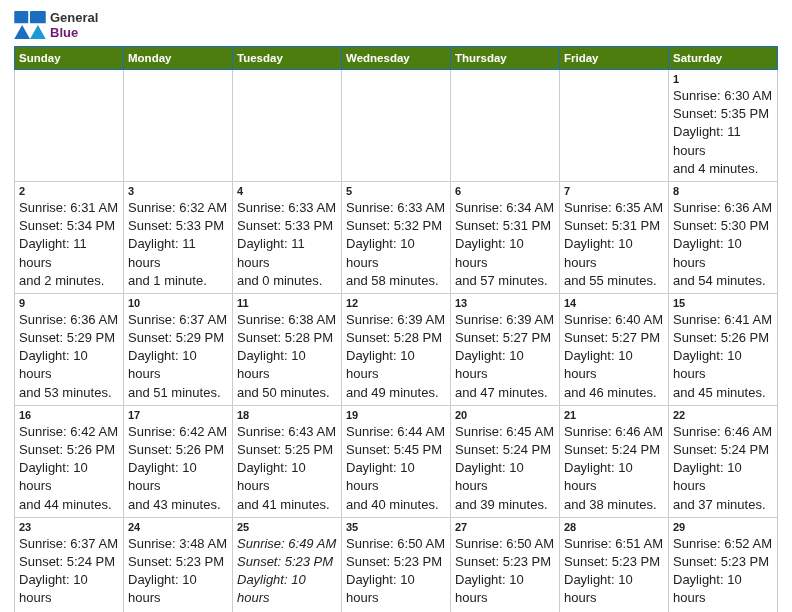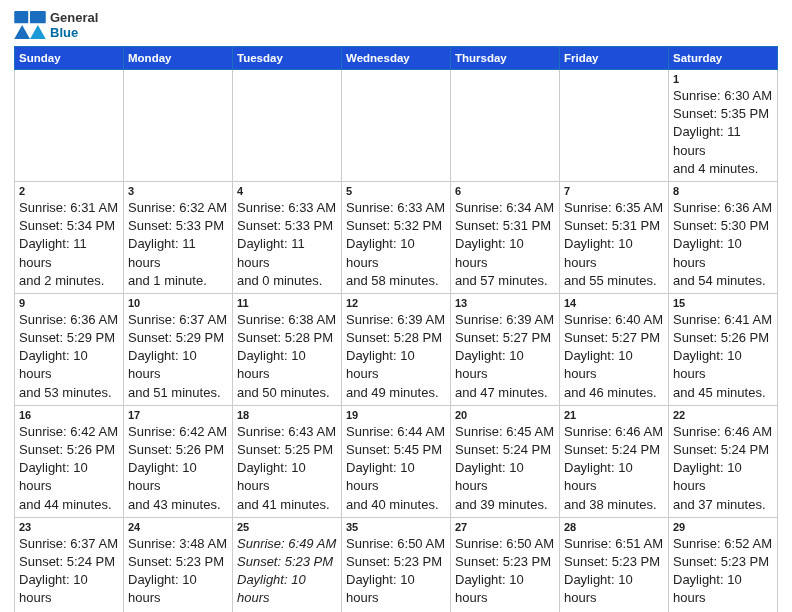--- a/index.html
+++ b/index.html
@@ -47,21 +47,21 @@
       margin-top: 2px;
     }
     .calendar {
       flex: 1;
       border: 1px solid #ccc;
       border-collapse: collapse;
       width: 100%;
       table-layout: fixed;
     }
     .calendar thead tr th {
-      background: #1d4ed8;
+      background: #4d7c0f;
       color: #fff;
       font-size: 11.5px;
       font-weight: bold;
       padding: 5px 4px;
       text-align: left;
       border: 1px solid #1a6dbf;
     }
     .calendar tbody tr td {
       vertical-align: top;
       border: 1px solid #ccc;
@@ -99,21 +99,21 @@
   <div class="header">
     <div class="logo">
       <svg class="logo-icon" viewBox="0 0 36 32" xmlns="http://www.w3.org/2000/svg">
         <rect x="0" y="0" width="16" height="14" rx="1" fill="#1a6dbf"></rect>
         <rect x="18" y="0" width="18" height="14" rx="1" fill="#1a6dbf"></rect>
         <polygon points="9,16 0,32 18,32" fill="#1a6dbf"></polygon>
         <polygon points="27,16 18,32 36,32" fill="#1a9ad7"></polygon>
       </svg>
       <div>
         <div style="font-size:13px;font-weight:bold;color:#333;">General</div>
-        <div style="font-size:13px;font-weight:bold;color:#0369a1;">Blue</div>
+        <div style="font-size:13px;font-weight:bold;color:#701a75;">Blue</div>
       </div>
     </div>
     <div class="title-block">
       <div class="main-title"></div>
       <div class="subtitle"></div>
     </div>
   </div>
 
   <table class="calendar">
     <thead>

